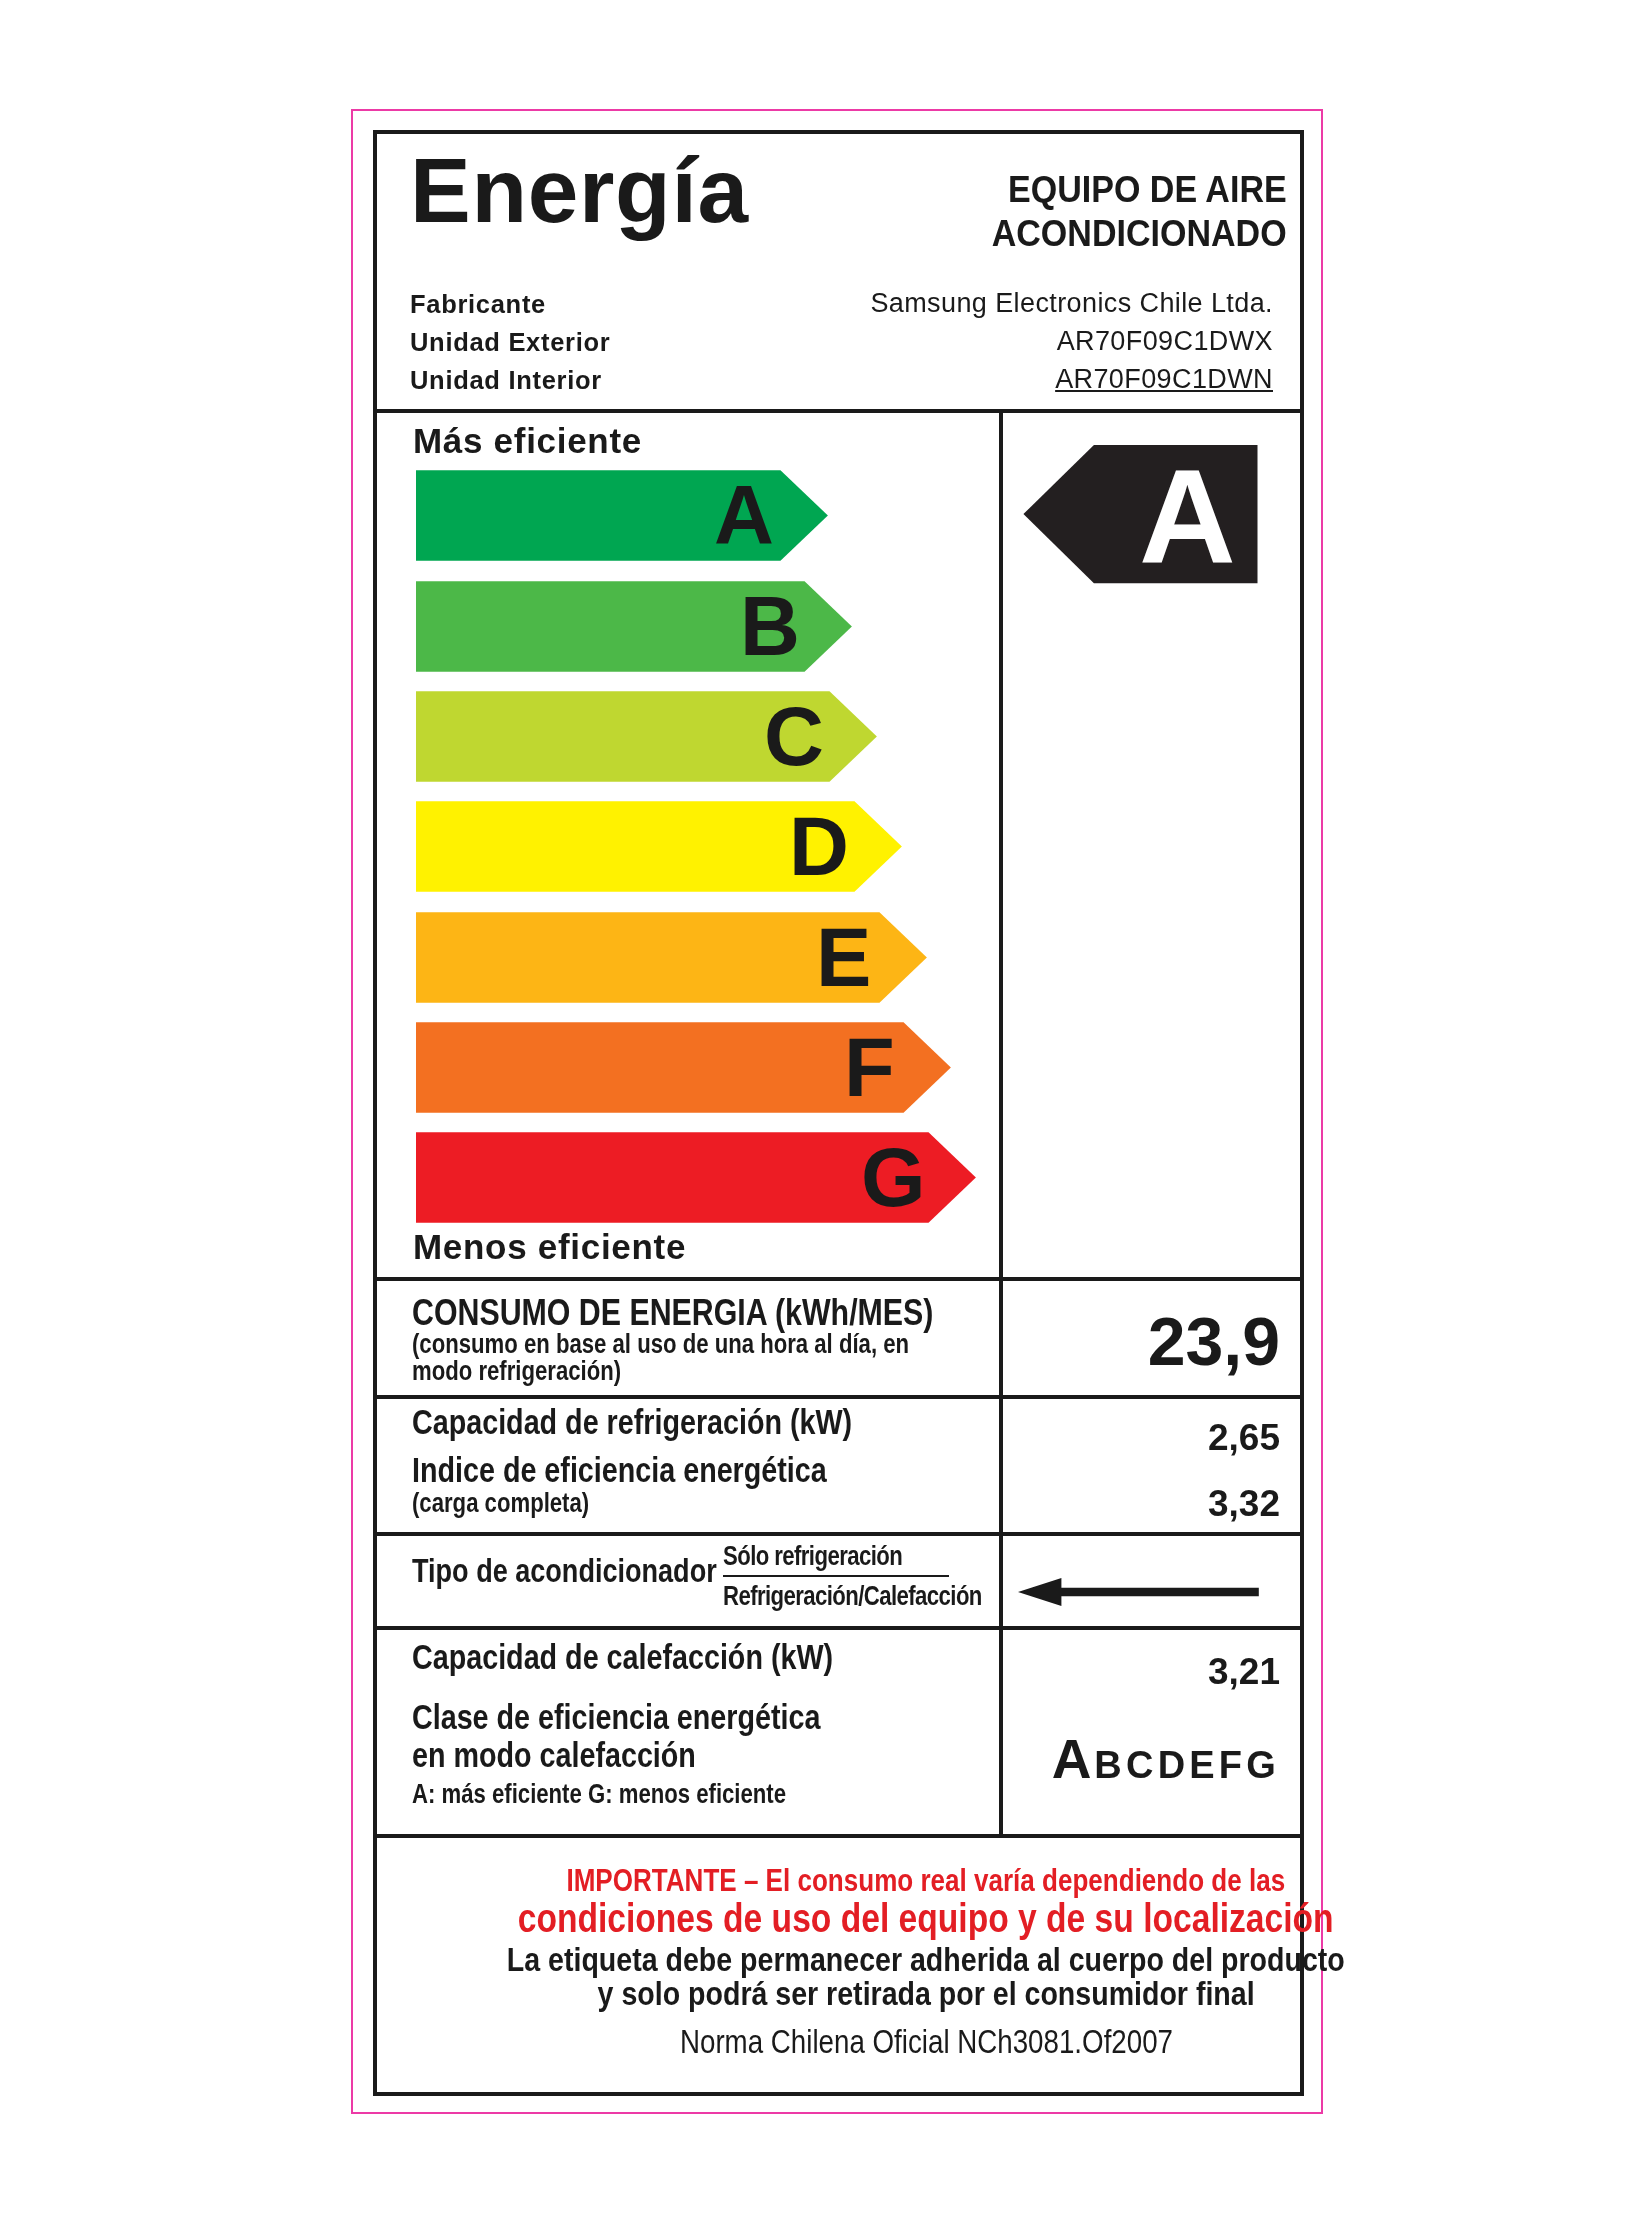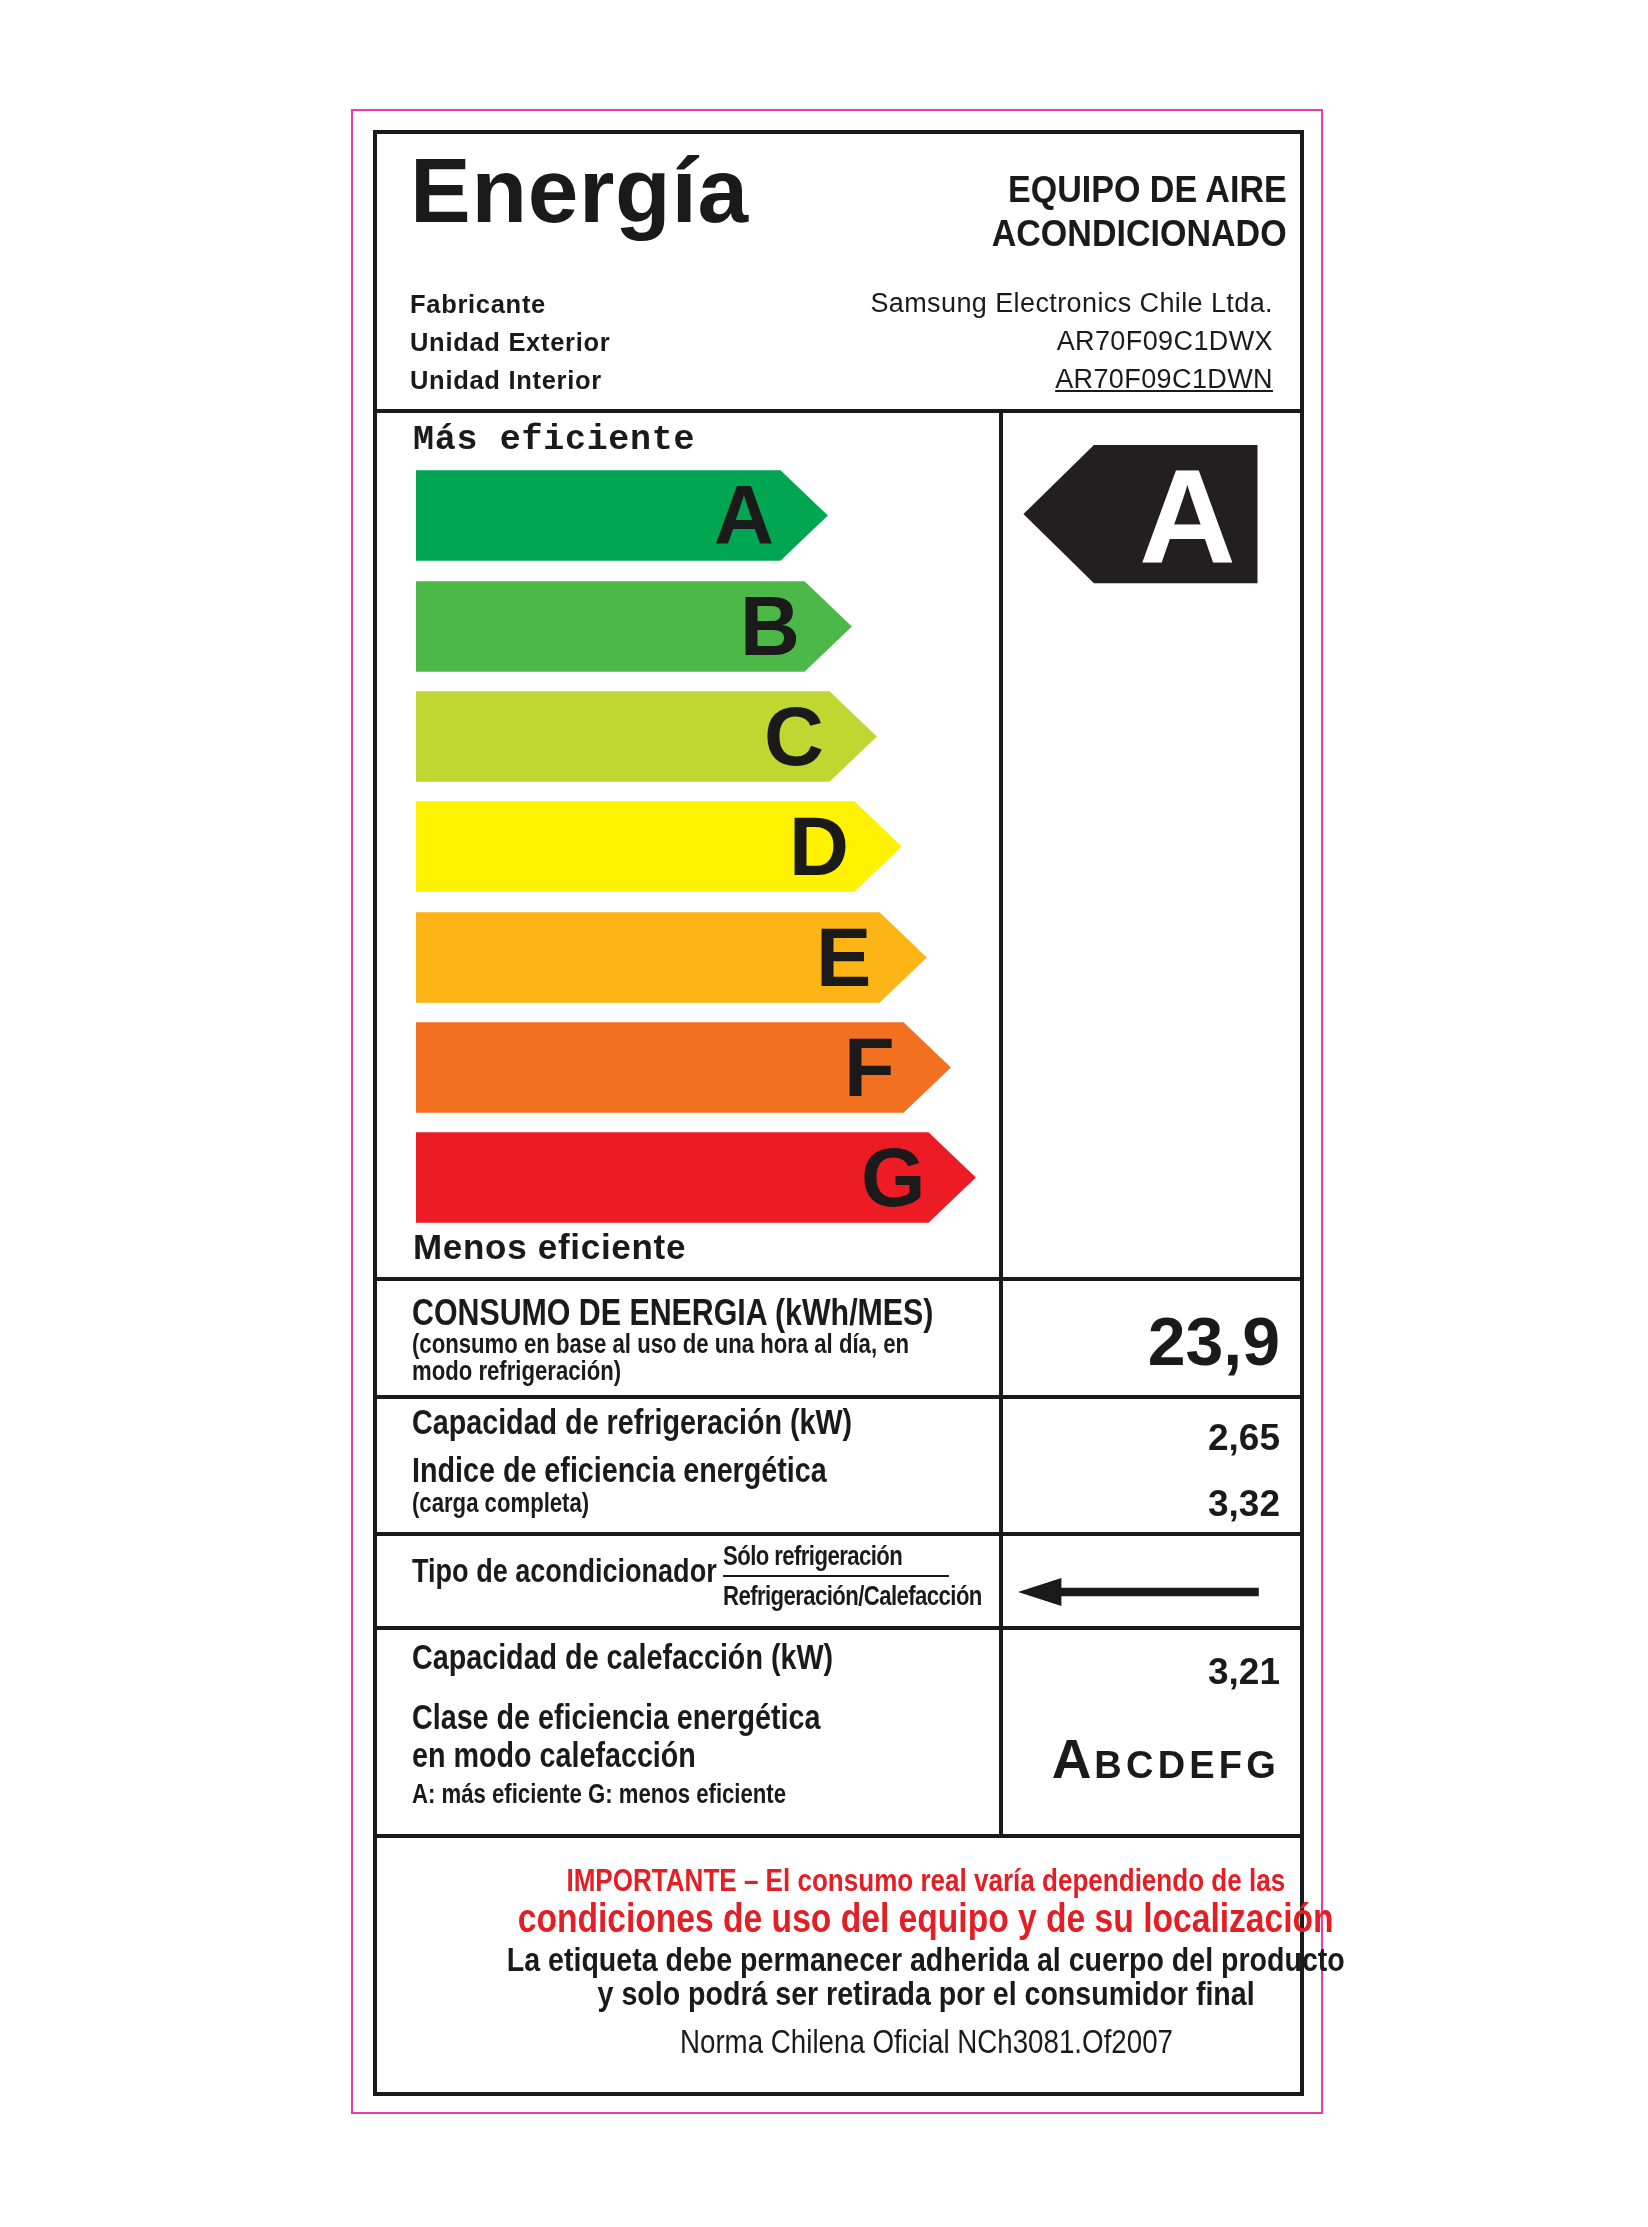--- a/index.html
+++ b/index.html
@@ -65,21 +65,21 @@
   <div>ACONDICIONADO</div>
 </div>
 
 <div class="abs info-label" style="top:292px;">Fabricante</div>
 <div class="abs info-value" style="top:290px;">Samsung Electronics Chile Ltda.</div>
 <div class="abs info-label" style="top:330px;">Unidad Exterior</div>
 <div class="abs info-value" style="top:328px;">AR70F09C1DWX</div>
 <div class="abs info-label" style="top:368px;">Unidad Interior</div>
 <div class="abs info-value" style="top:366px;text-decoration:underline;">AR70F09C1DWN</div>
 
-<div class="abs scale-label" style="top:423px;font-family:Liberation Mono, monospace;">Más eficiente</div>
+<div class="abs scale-label" style="top:423px;">Más eficiente</div>
 
 <div class="abs bar" style="top:470px;">
   <svg width="414" height="91" viewBox="0 0 585 128">
       <polygon points="0,0 515,0 582,64 515,128 0,128" fill="#00a651"></polygon>
     </svg>
   <span class="bar-letter" style="left:298px;">A</span>
 </div>
 <div class="abs bar" style="top:581px;">
   <svg width="438" height="91" viewBox="0 0 620 128">
       <polygon points="0,0 550,0 617,64 550,128 0,128" fill="#4cb848"></polygon>

